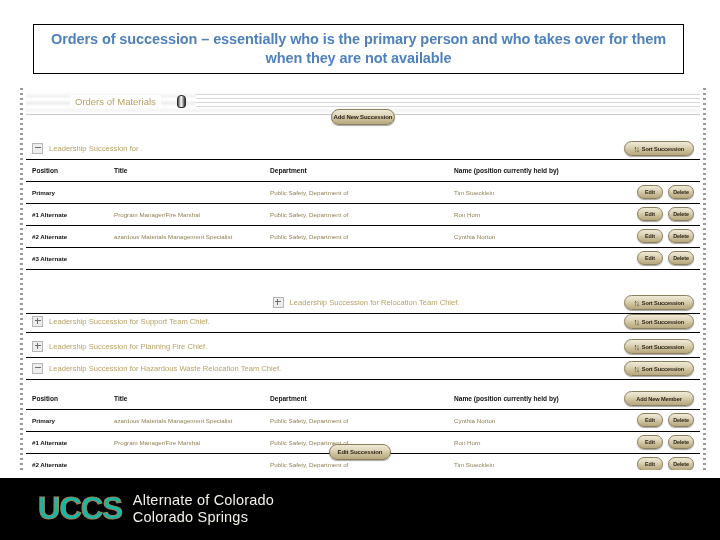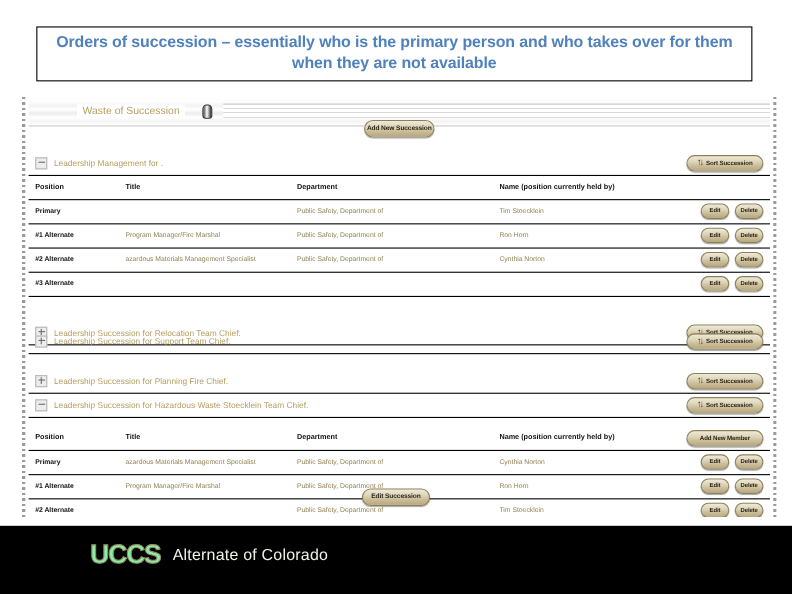--- a/index.html
+++ b/index.html
@@ -284,28 +284,27 @@
   }
   .uccs-logo {
     position: absolute;
     left: 38px;
     top: 14px;
     display: flex;
     align-items: center;
     gap: 11px;
   }
   .uccs-mark {
-    color: #86efac;
+    color: #14b8a6;
     font-family: "Liberation Sans", sans-serif;
     font-weight: bold;
-    font-size: 24px;
+    font-size: 31px;
     letter-spacing: -1px;
     -webkit-text-stroke: 1px #9a8a5e;
     line-height: 26px;
-    margin-left: 44px;
   }
   .uccs-words {
     color: #f2f0e8;
     font-size: 14.5px;
     line-height: 17px;
     letter-spacing: 0.2px;
   }
 </style>
 </head>
 <body>
@@ -313,31 +312,31 @@
 <div class="title-banner">
   <div class="title-text">Orders of succession – essentially who is the primary person and who takes over for them when they are not available</div>
 </div>
 
 <div class="app-shot">
 
   <div class="rail left"></div>
   <div class="rail right"></div>
 
   <div class="app-header">
-    <div class="app-header-title">Waste of Succession</div>
+    <div class="app-header-title">Orders of Materials</div>
     <div class="header-badge"></div>
     <div class="header-lines"></div>
   </div>
   <div class="header-rule"></div>
 
   <div class="panel-body">
 
     <div class="sect-row" style="top:22px;">
       <div class="toggle-box"></div>
-      <div class="sect-label">Leadership Management for .</div>
+      <div class="sect-label">Leadership Succession for .</div>
       <div class="btn btn-sort" style="top:4px;">
         <span class="sort-icon">↑↓</span>
         <span>Sort Succession</span>
       </div>
     </div>
 
     <div class="tbl-row hdr" style="top:44px;">
       <span class="cell c-pos">Position</span>
       <span class="cell c-title">Title</span>
       <span class="cell c-dept">Department</span>
@@ -381,50 +380,50 @@
       <span class="cell c-pos">#3 Alternate</span>
       <span class="cell c-title"></span>
       <span class="cell c-dept"></span>
       <span class="cell c-name"></span>
       <span class="row-actions">
         <span class="btn btn-sm">Edit</span>
         <span class="btn btn-sm">Delete</span>
       </span>
     </div>
 
-    <div class="sect-row" style="top:176px;">
+    <div class="sect-row" style="top:176px;justify-content:center;">
       <div class="toggle-box plus"></div>
       <div class="sect-label">Leadership Succession for Relocation Team Chief.</div>
       <div class="btn btn-sort" style="top:4px;">
         <span class="sort-icon">↑↓</span>
         <span>Sort Succession</span>
       </div>
     </div>
 
-    <div class="sect-row" style="top:184px;">
+    <div class="sect-row" style="top:195px;">
       <div class="toggle-box plus"></div>
       <div class="sect-label">Leadership Succession for Support Team Chief.</div>
       <div class="btn btn-sort" style="top:4px;">
         <span class="sort-icon">↑↓</span>
         <span>Sort Succession</span>
       </div>
     </div>
 
     <div class="sect-row" style="top:220px;">
       <div class="toggle-box plus"></div>
       <div class="sect-label">Leadership Succession for Planning Fire Chief.</div>
       <div class="btn btn-sort" style="top:4px;">
         <span class="sort-icon">↑↓</span>
         <span>Sort Succession</span>
       </div>
     </div>
 
     <div class="sect-row" style="top:242px;">
       <div class="toggle-box"></div>
-      <div class="sect-label">Leadership Succession for Hazardous Waste Stoecklein Team Chief.</div>
+      <div class="sect-label">Leadership Succession for Hazardous Waste Relocation Team Chief.</div>
       <div class="btn btn-sort" style="top:4px;">
         <span class="sort-icon">↑↓</span>
         <span>Sort Succession</span>
       </div>
     </div>
 
     <div class="tbl-row hdr hdr-with-btn" style="top:272px;">
       <span class="cell c-pos">Position</span>
       <span class="cell c-title">Title</span>
       <span class="cell c-dept">Department</span>
@@ -469,15 +468,16 @@
 </div>
 
 <div class="btn btn-addsucc">Add New Succession</div>
 <div class="btn btn-editsucc">Edit Succession</div>
 
 <div class="footer">
   <div class="uccs-logo">
     <div class="uccs-mark">UCCS</div>
     <div class="uccs-words">
       <div>Alternate of Colorado</div>
+      <div>Colorado Springs</div>
     </div>
   </div>
 </div>
 
 </body></html>

